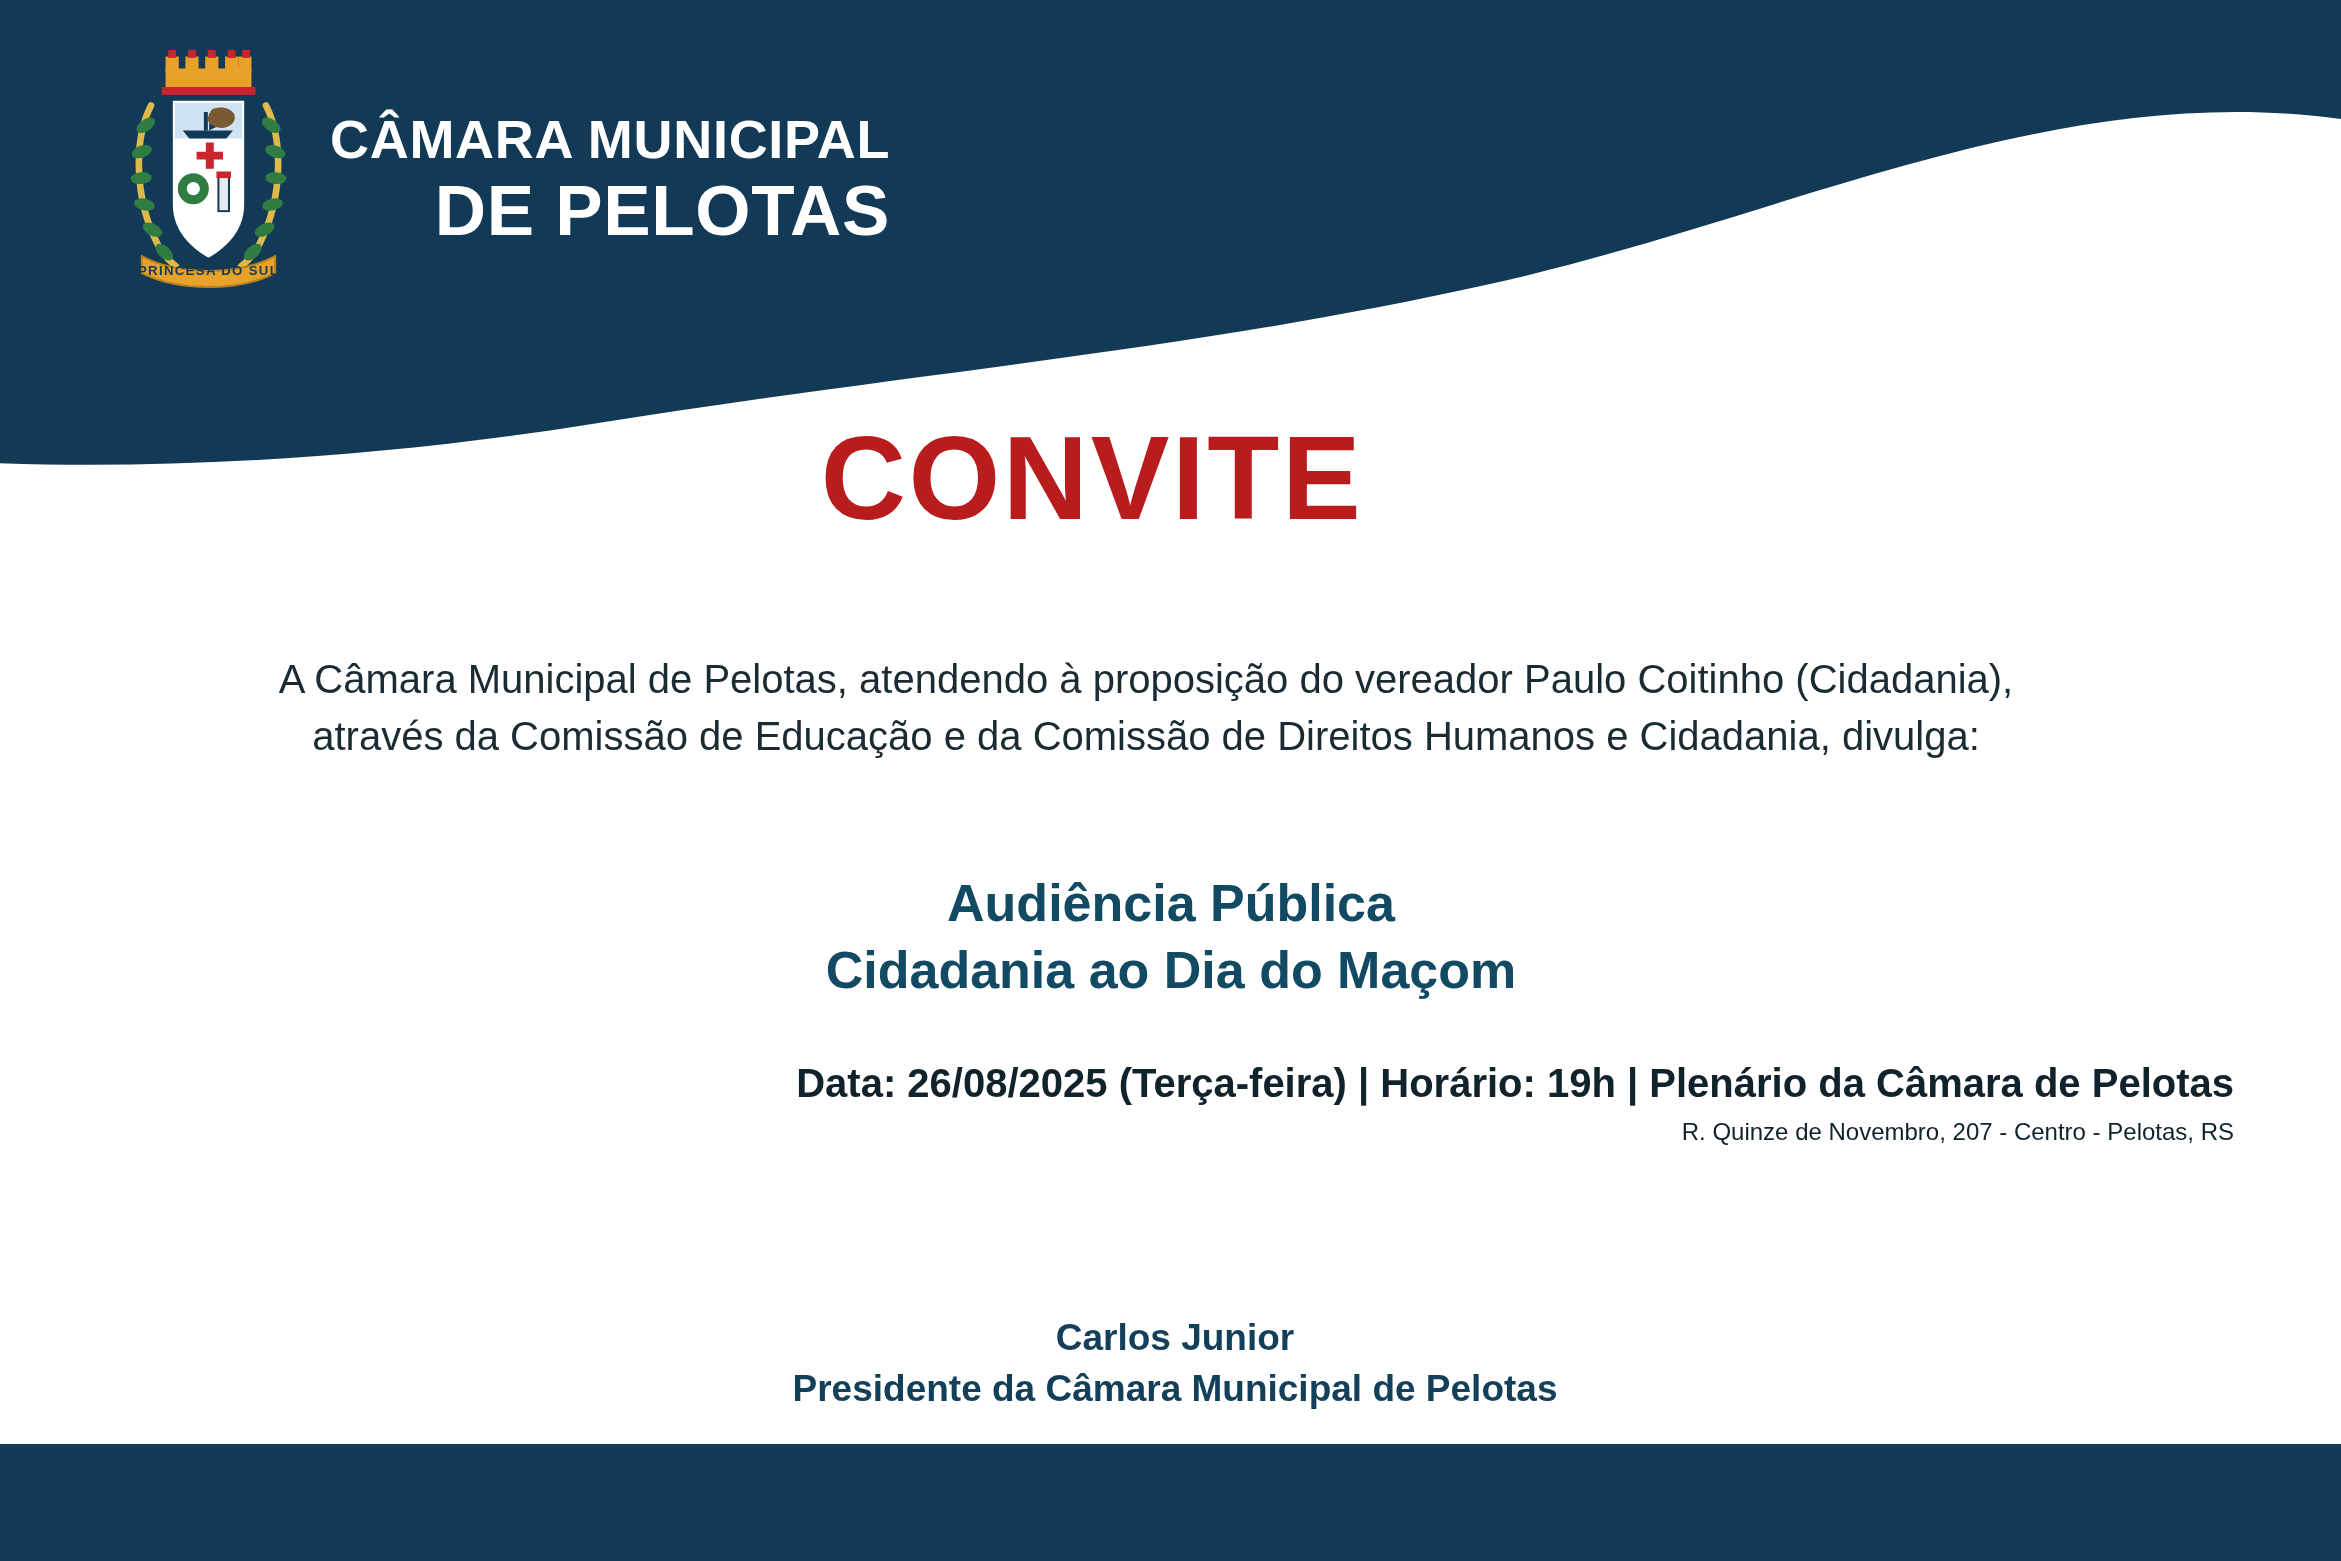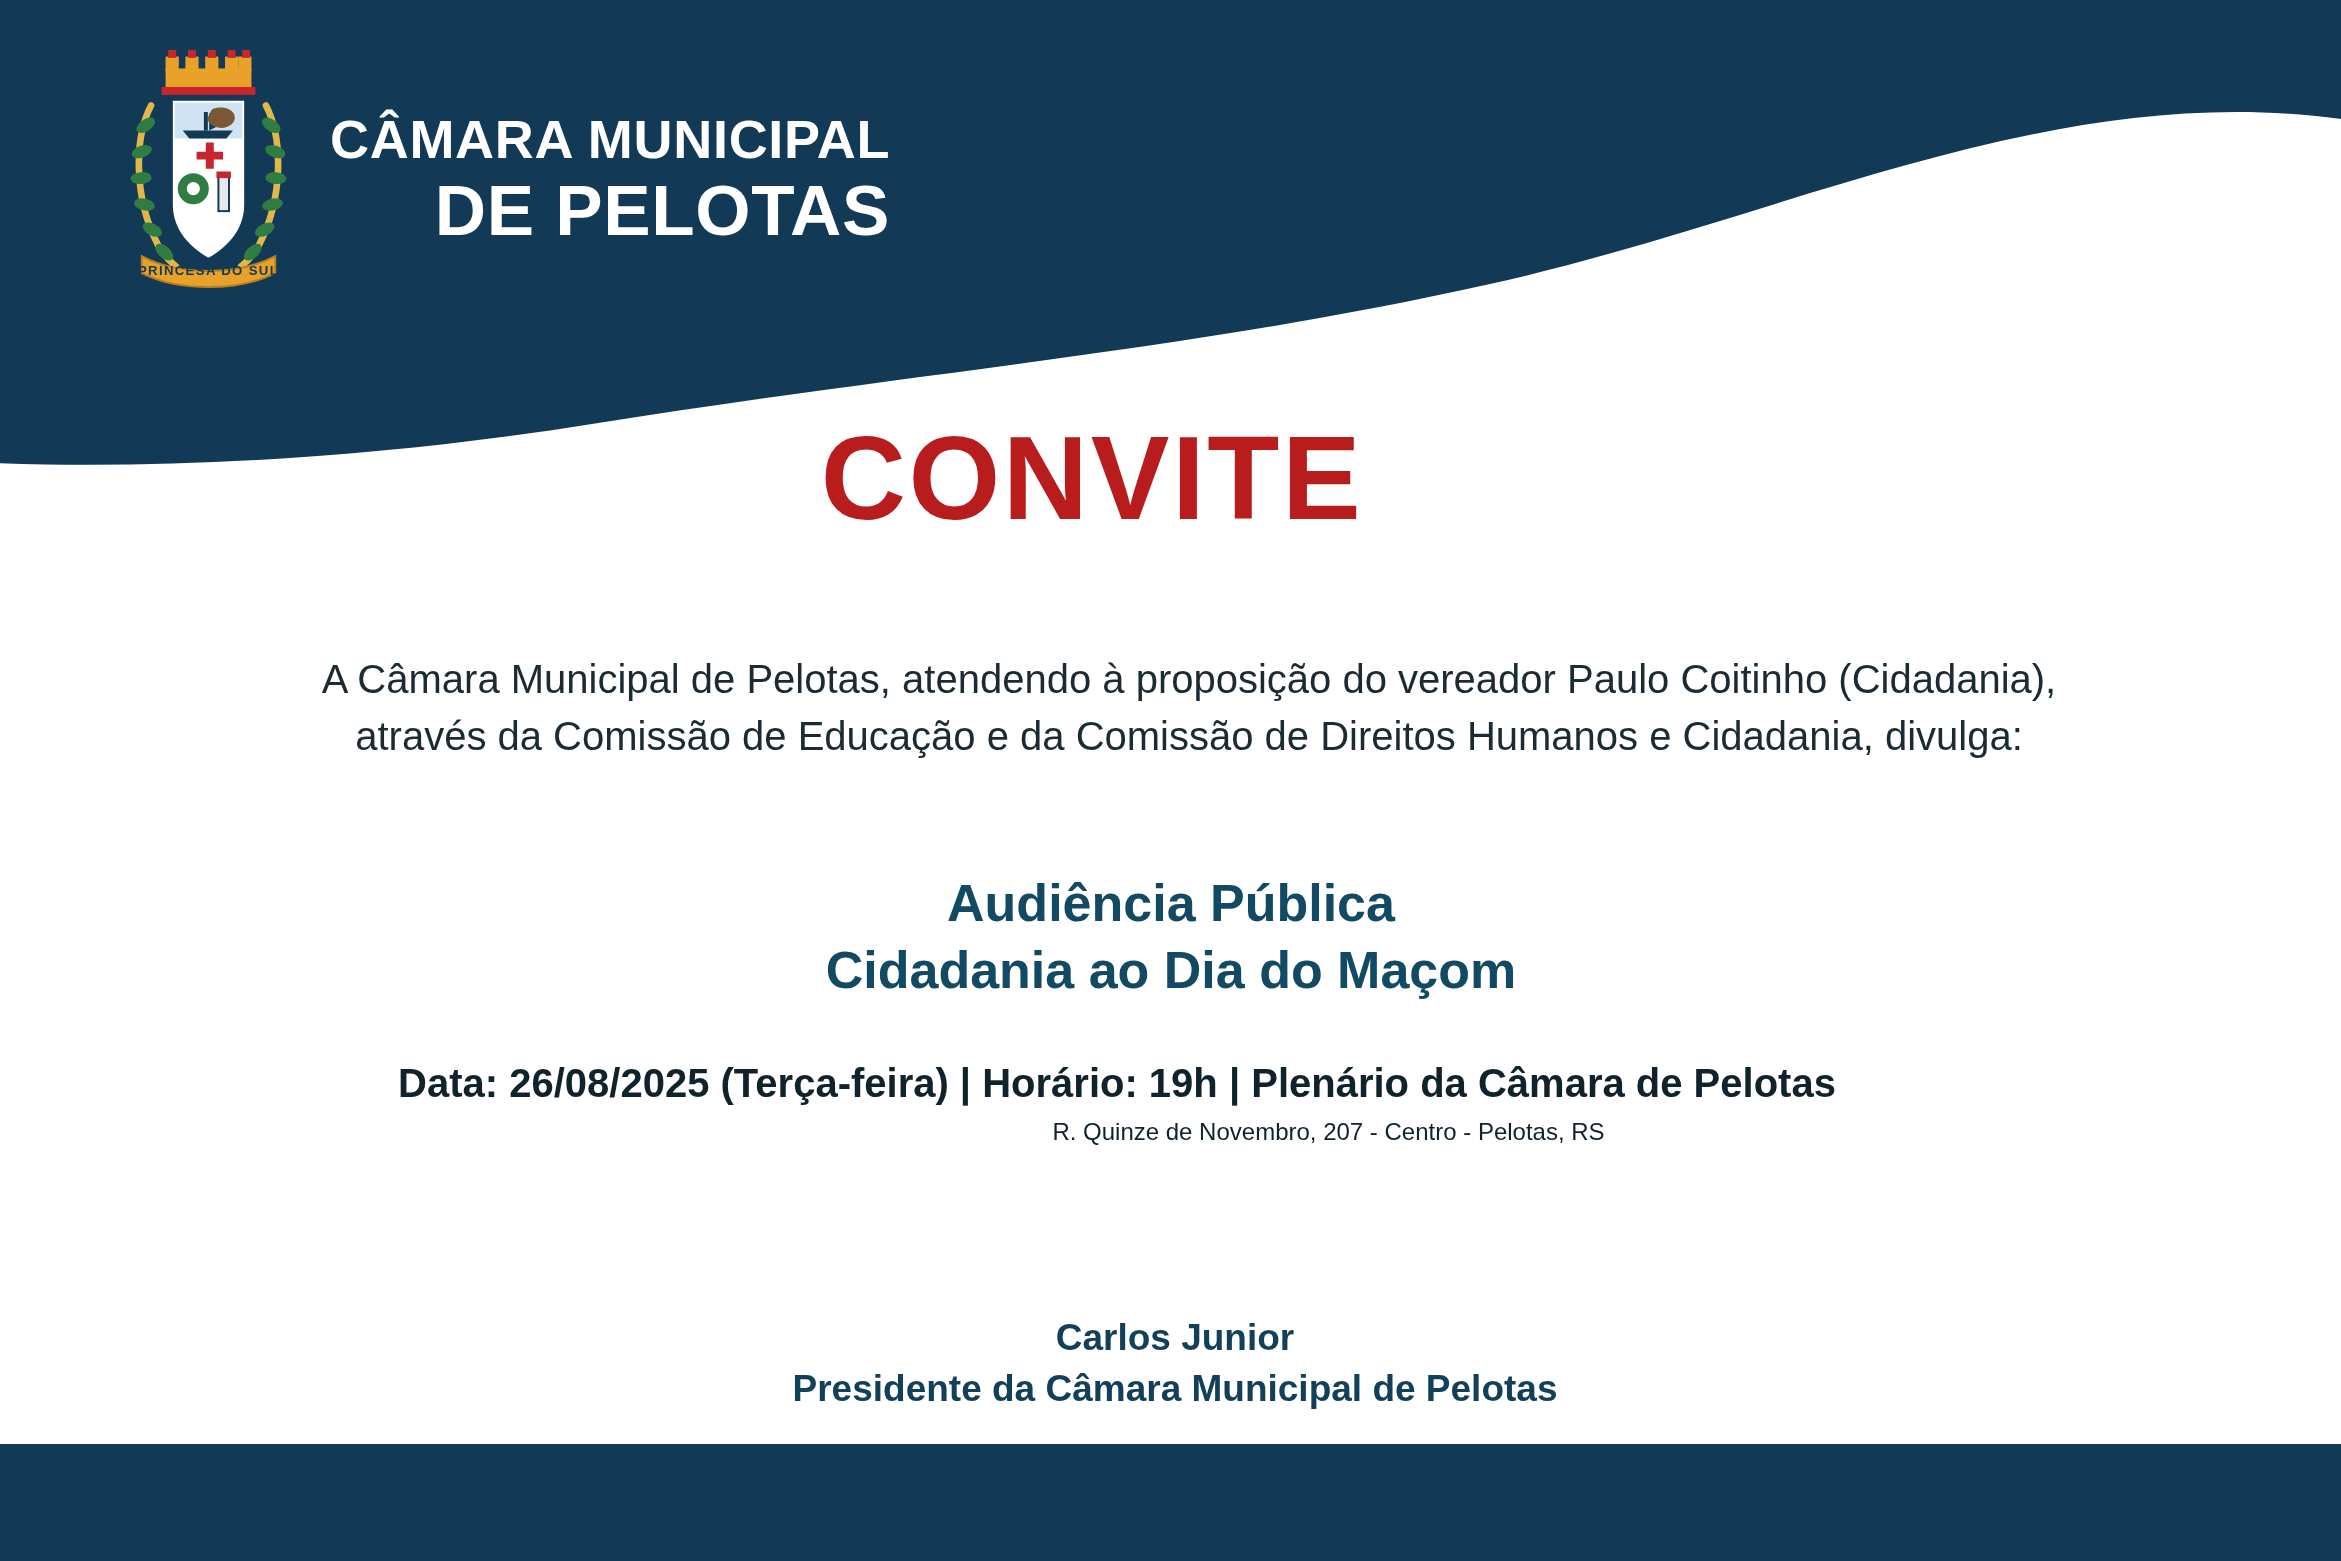--- a/index.html
+++ b/index.html
@@ -85,21 +85,20 @@
   .intro {
     position: absolute;
     top: 651px;
     left: 0;
     width: 2292px;
     text-align: center;
     color: #1b2b33;
     font-size: 40px;
     line-height: 1.42;
     font-weight: 400;
-    padding-left: 43px;
   }
   .intro div { white-space: nowrap; }
 
   
   .event {
     position: absolute;
     top: 870px;
     left: 0;
     width: 2342px;
     text-align: center;
@@ -108,21 +107,21 @@
     font-size: 52px;
     line-height: 1.28;
   }
 
   
   .details {
     position: absolute;
     top: 1061px;
     left: 0;
     width: 2234px;
-    text-align: center;
+    text-align: right;
     color: #10232c;
   }
   .details-main {
     font-size: 40px;
     font-weight: 700;
     letter-spacing: 0px;
   }
   .details-address {
     margin-top: 12px;
     font-size: 24px;

